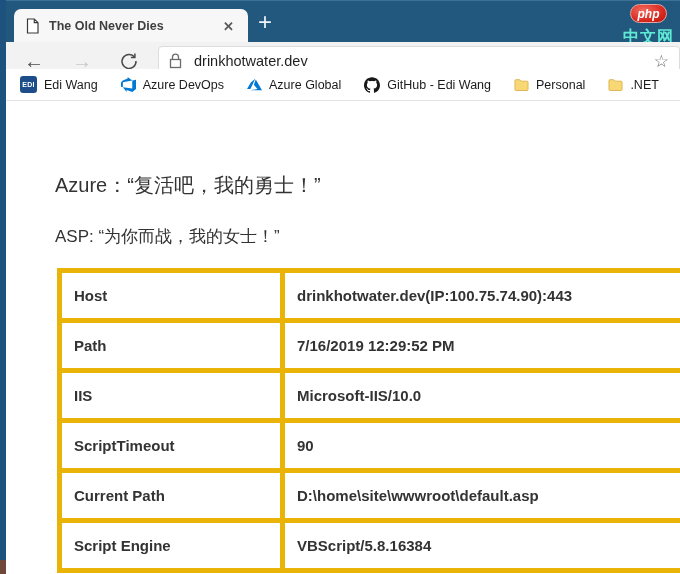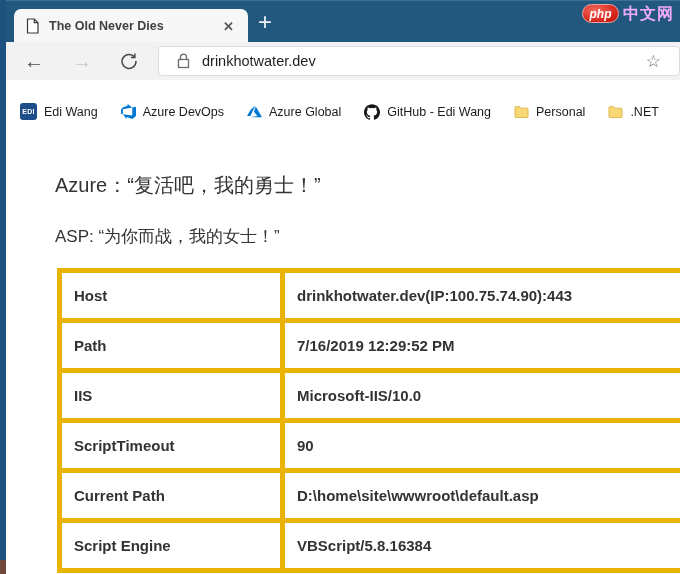--- a/index.html
+++ b/index.html
@@ -20,51 +20,51 @@
     position: absolute; left: 14px; top: 8px; width: 234px; height: 34px;
     background: #f7f7f7; border-radius: 7px 7px 0 0;
     display: flex; align-items: center; padding: 0 10px 0 12px; font-weight: bold;
   }
   .tab-favicon { flex: 0 0 auto; display: flex; }
   .tab-title { flex: 1; margin-left: 10px; font-size: 12.5px; color: #3f3f3f; white-space: nowrap; overflow: hidden; }
   .tab-close { flex: 0 0 auto; color: #5a5a5a; font-size: 13px; padding: 2px 4px; cursor: default; }
   .new-tab { position: absolute; left: 258px; top: 9px; color: #eef3f7; font-size: 24px; font-weight: 200; line-height: 24px; }
 
   
-  .watermark { position: absolute; right: 6px; top: 3px; display: flex; gap: 4px; }
+  .watermark { position: absolute; right: 6px; top: 3px; display: flex; align-items: center; gap: 4px; flex-direction: column; }
   .php-oval {
     width: 37px; height: 19px; border-radius: 10px;
     background: radial-gradient(ellipse at 35% 30%, #f26a5e 0%, #d92a20 60%, #b51208 100%);
     border: 1px solid #e8a49e;
     color: #fff; font-style: italic; font-weight: bold; font-size: 12px;
     display: flex; align-items: center; justify-content: center;
   }
-  .watermark-cn { font-size: 16px; font-weight: bold; color: #f0abfc; letter-spacing: 1px; font-family: Liberation Serif, serif; }
+  .watermark-cn { font-size: 16px; font-weight: bold; color: #5eead4; letter-spacing: 1px; font-family: Liberation Serif, serif; }
 
   
   .toolbar {
     position: absolute; left: 6px; top: 42px; width: 674px; height: 38px;
     background: #f2f2f2; display: flex; align-items: center;
   }
   .nav-btn { line-height: 1; user-select: none; }
   .nav-back { margin-left: 18px; font-size: 20px; color: #4a4a4a; }
   .nav-forward { margin-left: 28px; font-size: 20px; color: #c8c8c8; }
   .nav-refresh { margin-left: 28px; display: flex; }
   .address-bar {
     margin-left: 20px; width: 548px; height: 30px;
     background: #ffffff; border: 1px solid #dcdcdc; border-radius: 4px;
-    display: flex; align-items: center; padding: 0 18px;
+    display: flex; align-items: center; padding: 0 10px;
   }
   .lock-icon { display: flex; }
   .url-text { margin-left: 12px; font-size: 14.5px; color: #1f1f1f; white-space: nowrap; }
   .fav-star { margin-left: auto; font-size: 17px; color: #6d6d6d; }
 
   
   .bookmarks-bar {
-    position: absolute; left: 6px; top: 96px; width: 674px; height: 32px;
+    position: absolute; left: 6px; top: 69px; width: 674px; height: 32px;
     background: #ffffff; border-bottom: 1px solid #e3e3e3;
     display: flex; align-items: center; padding-left: 14px;
   }
   .bookmark { display: flex; align-items: center; gap: 7px; margin-right: 23px; white-space: nowrap; cursor: default; }
   .bookmark-label { font-size: 12.5px; color: #1b1b1b; }
   .edi-badge {
     width: 17px; height: 17px; border-radius: 3px; background: #1d4e89;
     color: #fff; font-size: 7px; font-weight: bold;
     display: flex; align-items: center; justify-content: center; letter-spacing: .3px;
   }

